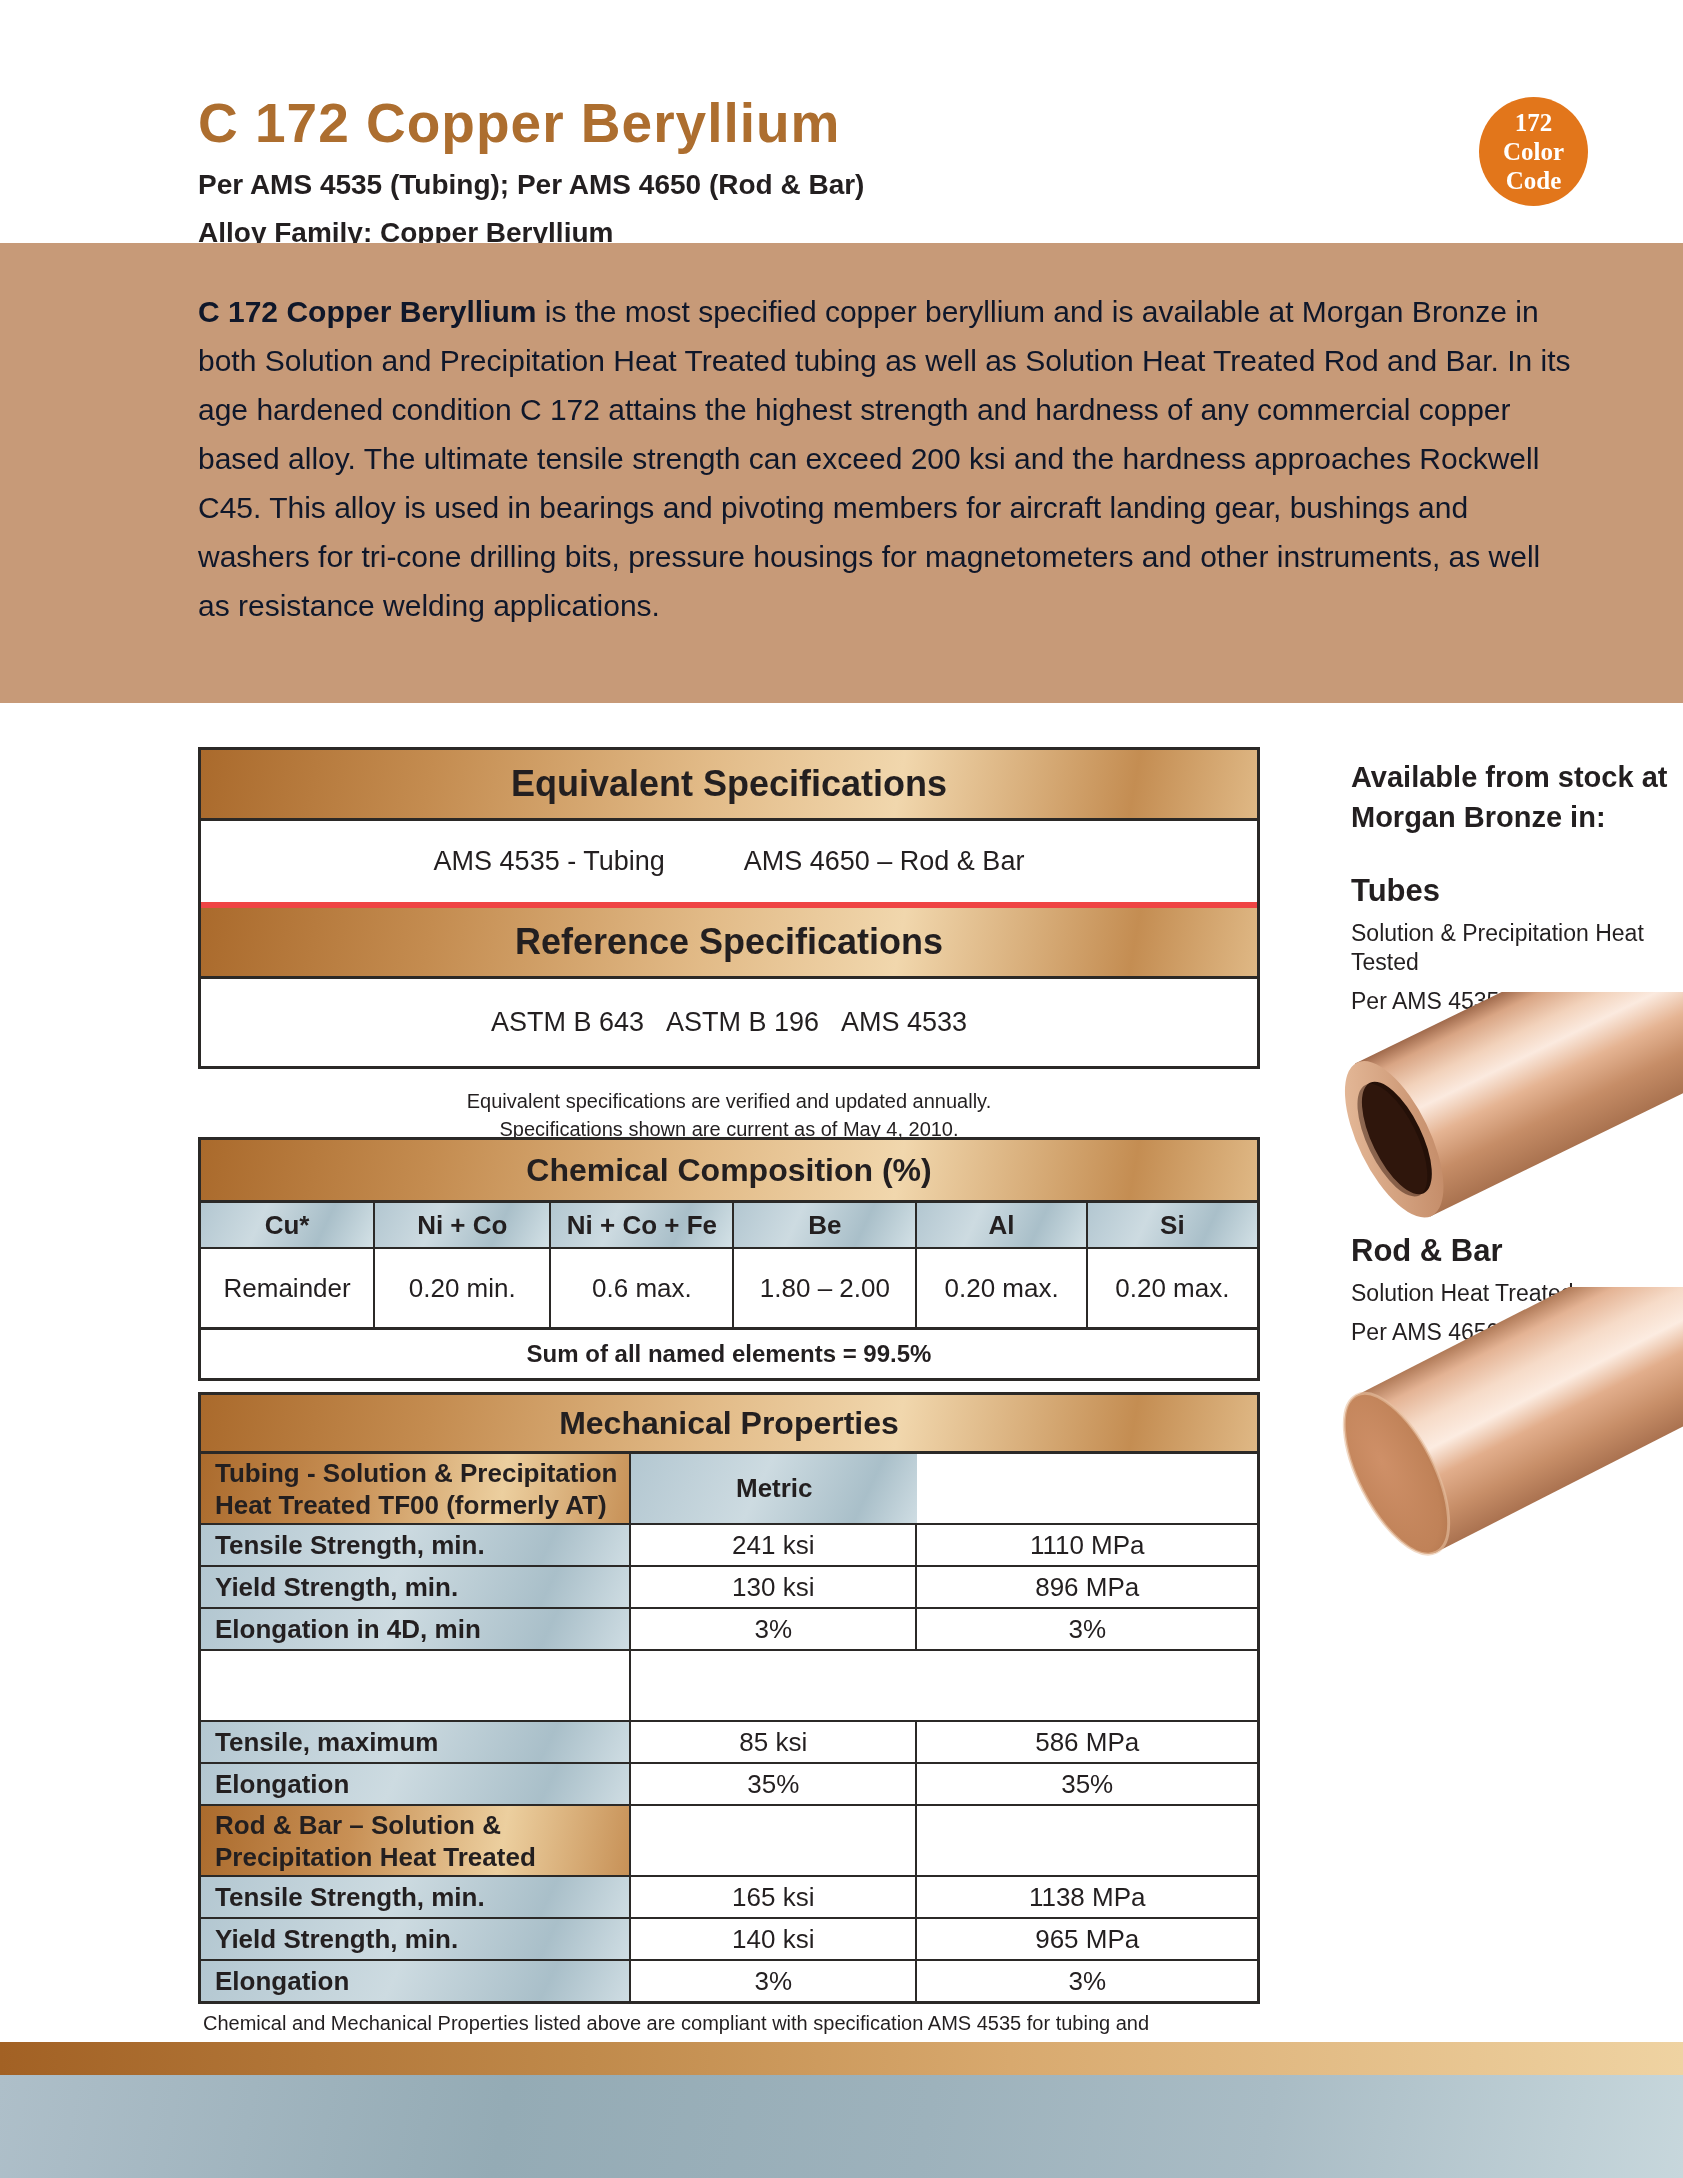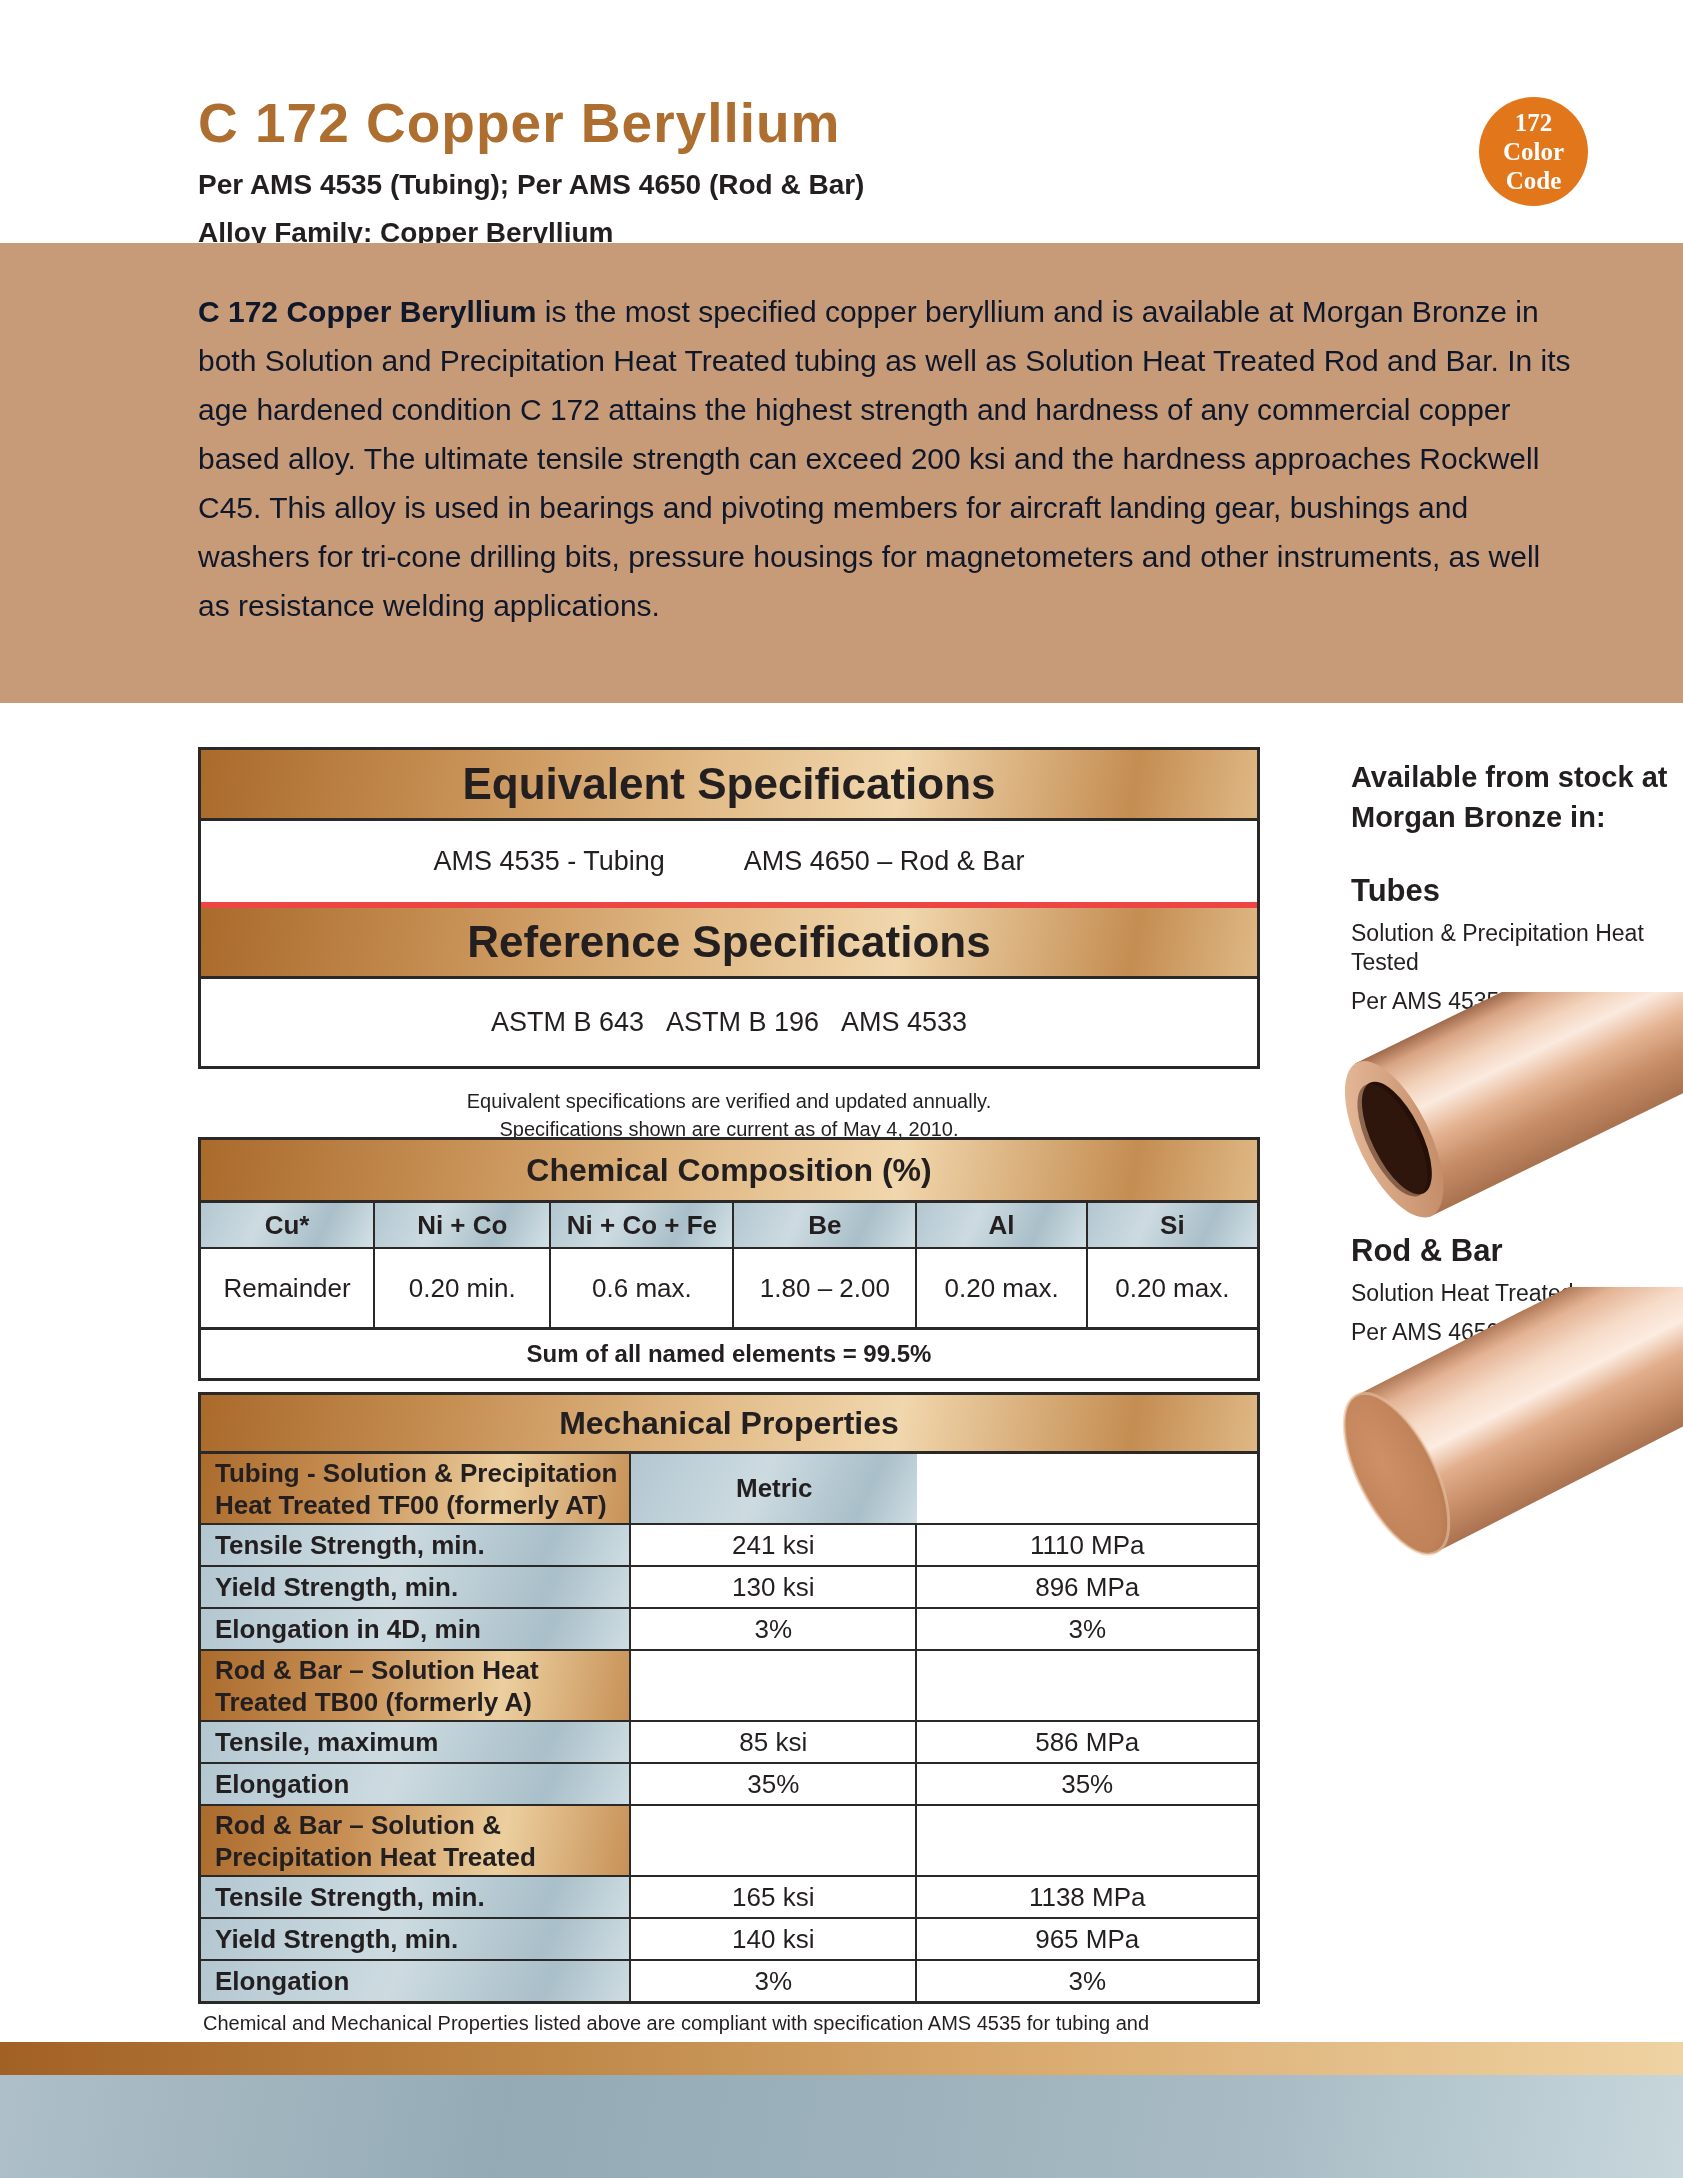--- a/index.html
+++ b/index.html
@@ -21,21 +21,21 @@
   .band p { position:absolute; left:198px; top:44px; width:1381px; font-size:30px; line-height:49px; color:#0f172a; }
   .band p b { font-weight:bold; }
 
   
   .copperGrad { background:linear-gradient(100deg,#aa6a2c 0%,#c48c50 22%,#e2bb88 48%,#f1d7ad 66%,#c48d52 88%,#dfb885 100%); }
   .steelGrad  { background:linear-gradient(115deg,#b3c7d1 0%,#cddbe1 35%,#a9bfc9 70%,#d3e1e6 100%); }
   .tblWrap { position:absolute; left:198px; width:1062px; border:3px solid #2b2927; background:#fff; }
 
   .spec { top:747px; }
   .specHead { height:71px; display:flex; align-items:center; justify-content:center;
-    font-size:44px; font-weight:bold; border-bottom:3px solid #2b2927; }
+    font-size:36px; font-weight:bold; border-bottom:3px solid #2b2927; }
   .specBody { height:87px; display:flex; align-items:center; justify-content:center; gap:79px;
     background:#fff; font-size:27px; }
   .specBody.mid { border-bottom:6px solid #ef4444; }
 
   .notes { position:absolute; left:198px; top:1087px; width:1062px; text-align:center;
     font-size:20px; line-height:28px; }
 
   .chem { top:1137px; }
   .chemTitle { height:63px; display:flex; align-items:center; justify-content:center;
     font-size:32px; font-weight:bold; border-bottom:3px solid #2b2927; }
@@ -162,21 +162,20 @@
       <div class="mval">130 ksi</div>
       <div class="mval">896 MPa</div>
     </div>
     <div class="mrow data">
       <div class="mlabel steelCell">Elongation in 4D, min</div>
       <div class="mval">3%</div>
       <div class="mval">3%</div>
     </div>
 
     <div class="mrow sect">
-      <div class="mlabel copperCellFix">Rod &amp; Bar – Solution Heat Treated TB00 (formerly A)</div>
       <div class="mval"></div>
       <div class="mval"></div>
     </div>
 
     <div class="mrow data">
       <div class="mlabel steelCell">Tensile, maximum</div>
       <div class="mval">85 ksi</div>
       <div class="mval">586 MPa</div>
     </div>
     <div class="mrow data">

